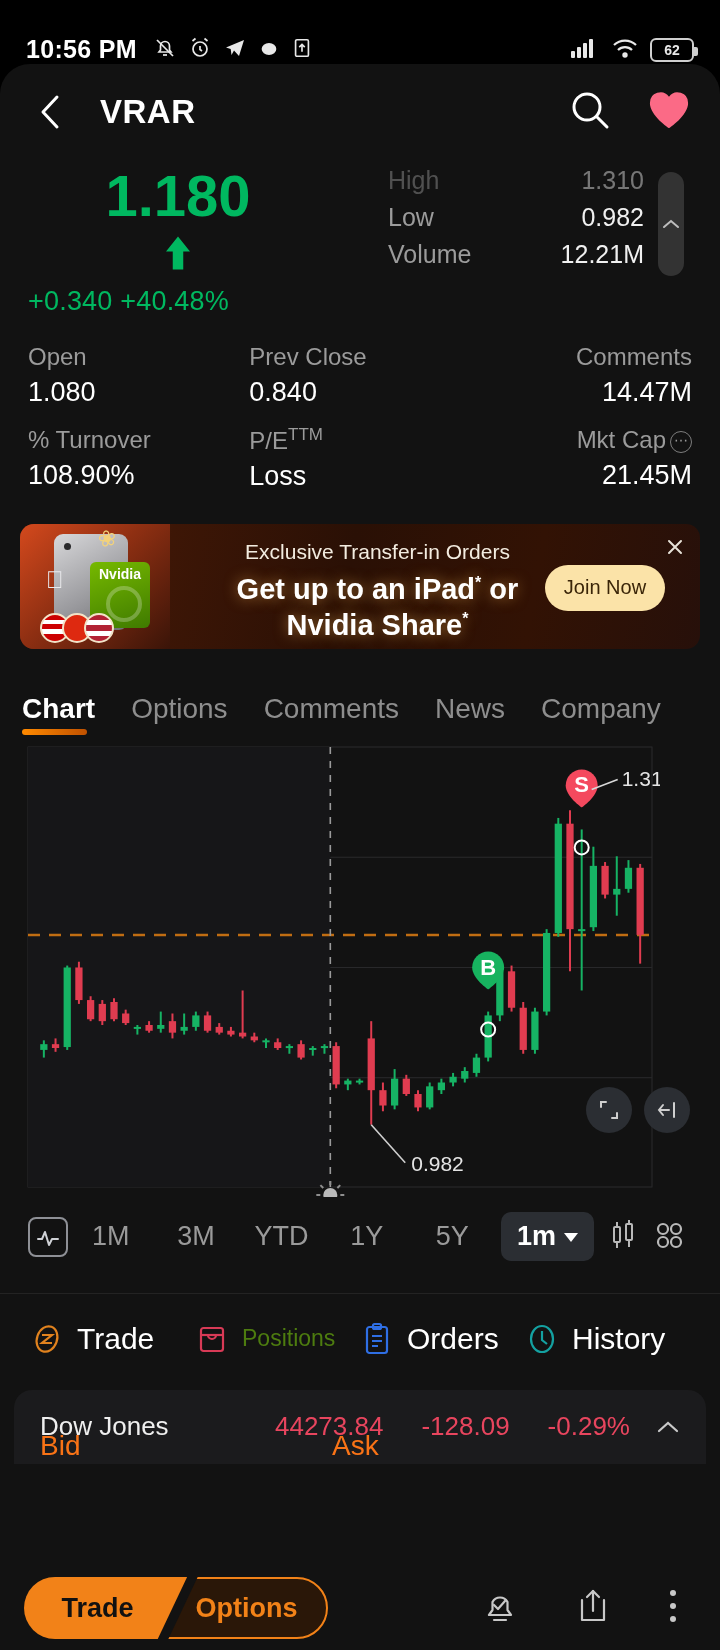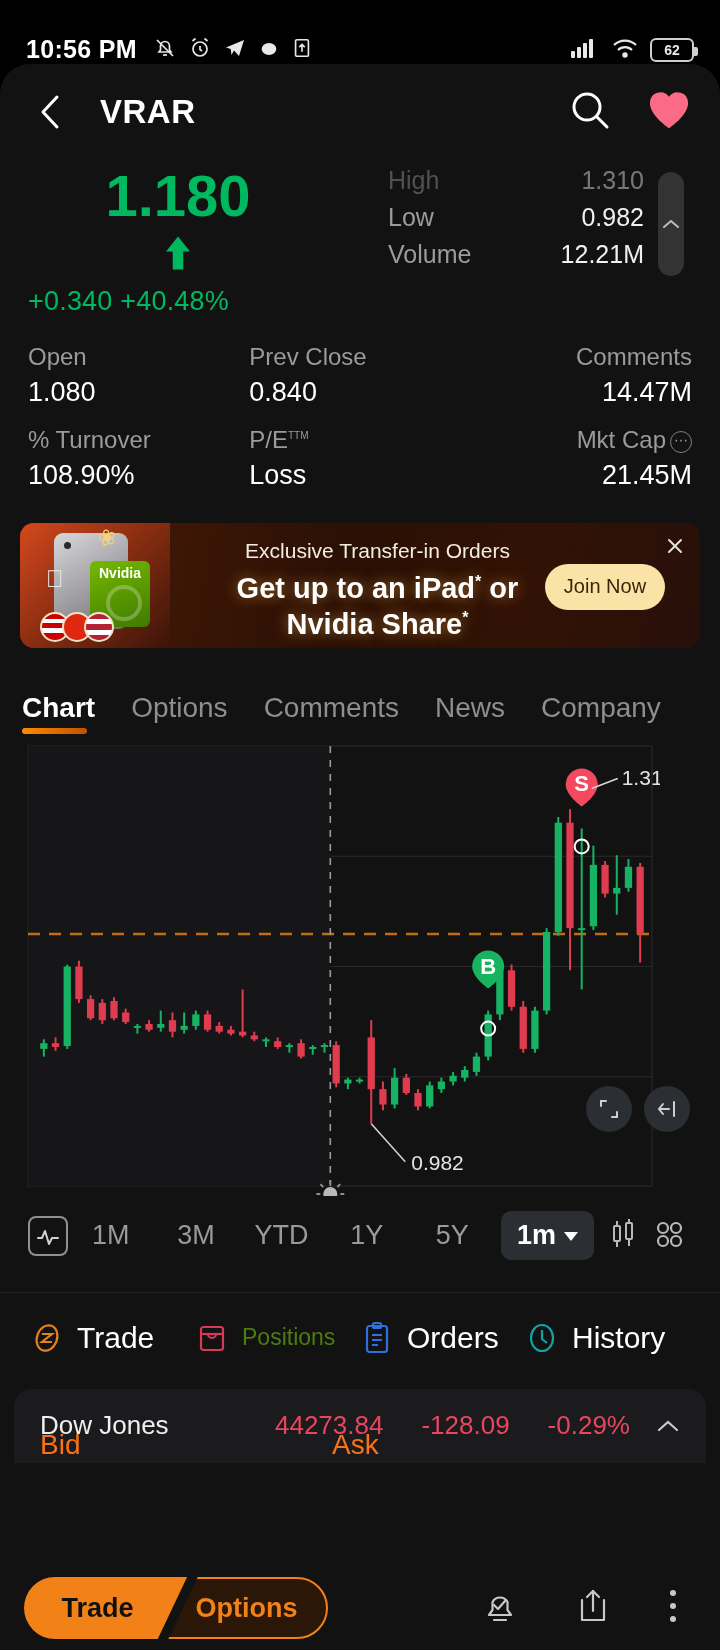--- a/index.html
+++ b/index.html
@@ -51,21 +51,21 @@
                  font-size:20px; }
 
   
   .stats { padding:22px 28px 0; display:grid; grid-template-columns:1fr 1fr 1fr;
            row-gap:14px; }
   .st { }
   .st.c { text-align:left; }
   .st.r { text-align:right; }
   .st-k { font-size:24px; color:#9b9b9b; line-height:1.5; }
   .st-v { font-size:27px; color:#fff; margin-top:2px; }
-  .sup { font-size:10px; vertical-align:super; }
+  .sup { font-size:17px; vertical-align:super; }
   .dots { display:inline-flex; width:22px; height:22px; border:1.5px solid #7d7d7d;
           border-radius:50%; align-items:center; justify-content:center;
           font-size:14px; color:#9b9b9b; vertical-align:middle; margin-left:4px;
           line-height:0; padding-bottom:4px; }
 
   
   .banner { margin:32px 20px 0; height:125px; border-radius:14px; overflow:hidden;
             position:relative;
             background:linear-gradient(100deg,#7a2a10 0%,#3d1606 22%,#2a1005 48%,#321204 75%,#27100a 100%); }
   .bn-art { position:absolute; left:0; top:0; width:150px; height:100%;

